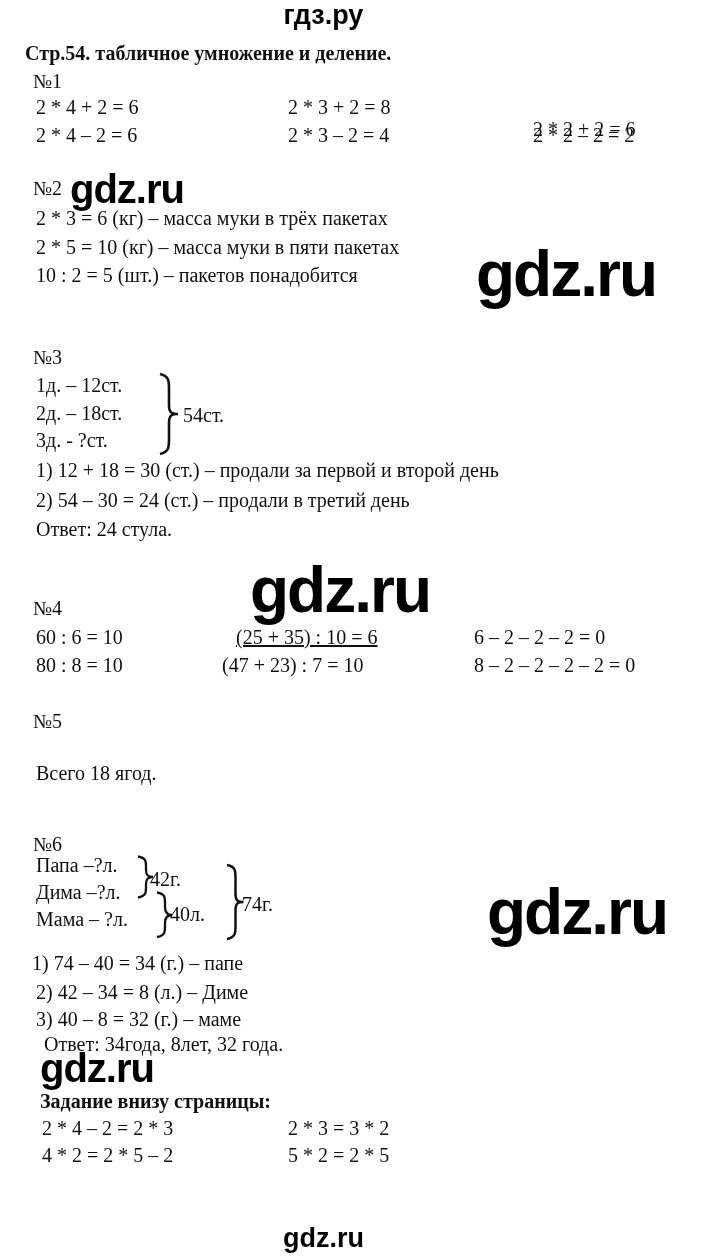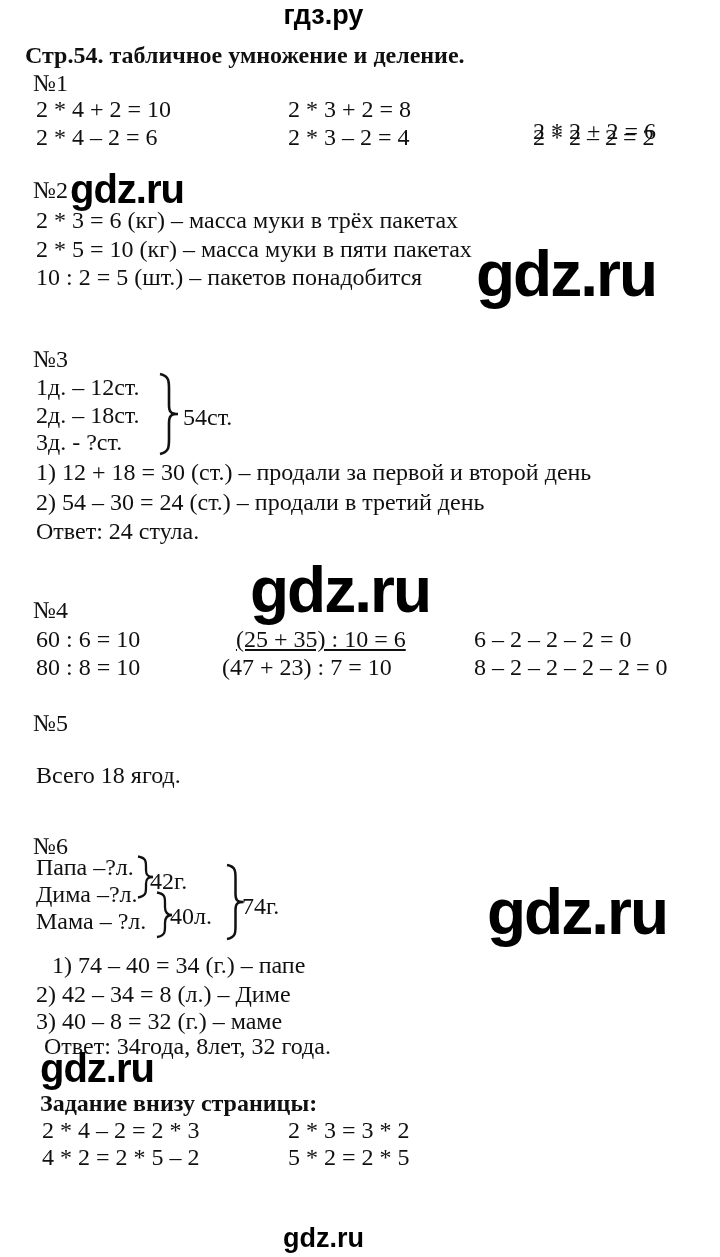--- a/index.html
+++ b/index.html
@@ -1,20 +1,20 @@
 <!DOCTYPE html>
 <html><head>
 <meta charset="utf-8">
 <style>
   html,body{margin:0;padding:0;background:#fff;}
   .page{
     position:relative;width:720px;height:1257px;background:#ffffff;
     font-family:"Liberation Serif",serif;color:#101010;overflow:hidden;
   }
-  .ln{position:absolute;font-size:24px;line-height:1.1;white-space:nowrap;}
+  .ln{position:absolute;font-size:20px;line-height:1.1;white-space:nowrap;}
   .b{font-weight:bold;}
   .wm{
     position:absolute;font-family:"Liberation Sans",sans-serif;font-weight:bold;
     color:#000;line-height:1;letter-spacing:-1px;white-space:nowrap;
   }
   .ctr{left:0;width:647px;text-align:center;}
   .brace{position:absolute;}
   
   .e-site{top:2px;font-size:27px;letter-spacing:0;}
   .e-title{left:25px;top:42px;}
@@ -53,42 +53,42 @@
   .e-t6c1{left:36px;top:854px;}
   .e-t6c2{left:36px;top:881px;}
   .e-t6c3{left:36px;top:908px;}
   .e-brace6a{left:136px;top:855px;}
   .e-t6b1{left:150px;top:868px;}
   .e-brace6b{left:155px;top:891px;}
   .e-t6b2{left:170px;top:903px;}
   .e-brace6c{left:225px;top:863px;}
   .e-t6b3{left:242px;top:893px;}
   .e-wm4{left:487px;top:880px;font-size:64px;letter-spacing:-2px;}
-  .e-t6s1{left:52px;top:952px;}
+  .e-t6s1{left:32px;top:952px;}
   .e-t6s2{left:36px;top:981px;}
   .e-t6s3{left:36px;top:1008px;}
   .e-t6ans{left:36px;top:1033px;margin-left:8px;}
   .e-wm5{left:40px;top:1048px;font-size:40px;}
   
   .e-bh{left:40px;top:1090px;}
   .e-btr1c1{left:42px;top:1117px;} .e-btr1c2{left:288px;top:1117px;}
   .e-btr2c1{left:42px;top:1144px;} .e-btr2c2{left:288px;top:1144px;}
   .e-footer{top:1225px;font-size:27px;letter-spacing:0;}
 </style>
 </head>
 <body>
 
 <div class="page">
 
   <div class="wm ctr e-site">гдз.ру</div>
 
   <div class="ln b e-title">Стр.54. табличное умножение и деление.</div>
 
   <div class="ln e-t1">№1</div>
-  <div class="ln e-t1r1c1">2 * 4 + 2 = 10</div>
+  <div class="ln e-t1r1c1">2 * 4 + 2 = 6</div>
   <div class="ln e-t1r1c2">2 * 3 + 2 = 8</div>
   <div class="ln e-t1r1c3">2 * 2 + 2 = 6</div>
   <div class="ln e-t1r2c1">2 * 4 – 2 = 6</div>
   <div class="ln e-t1r2c2">2 * 3 – 2 = 4</div>
   <div class="ln e-t1r2c3">2 * 2 – 2 = 2</div>
 
   <div class="ln e-t2">№2</div>
   <div class="wm e-wm1">gdz.ru</div>
   <div class="ln e-t2l1">2 * 3 = 6 (кг) – масса муки в трёх пакетах</div>
   <div class="ln e-t2l2">2 * 5 = 10 (кг) – масса муки в пяти пакетах</div>

